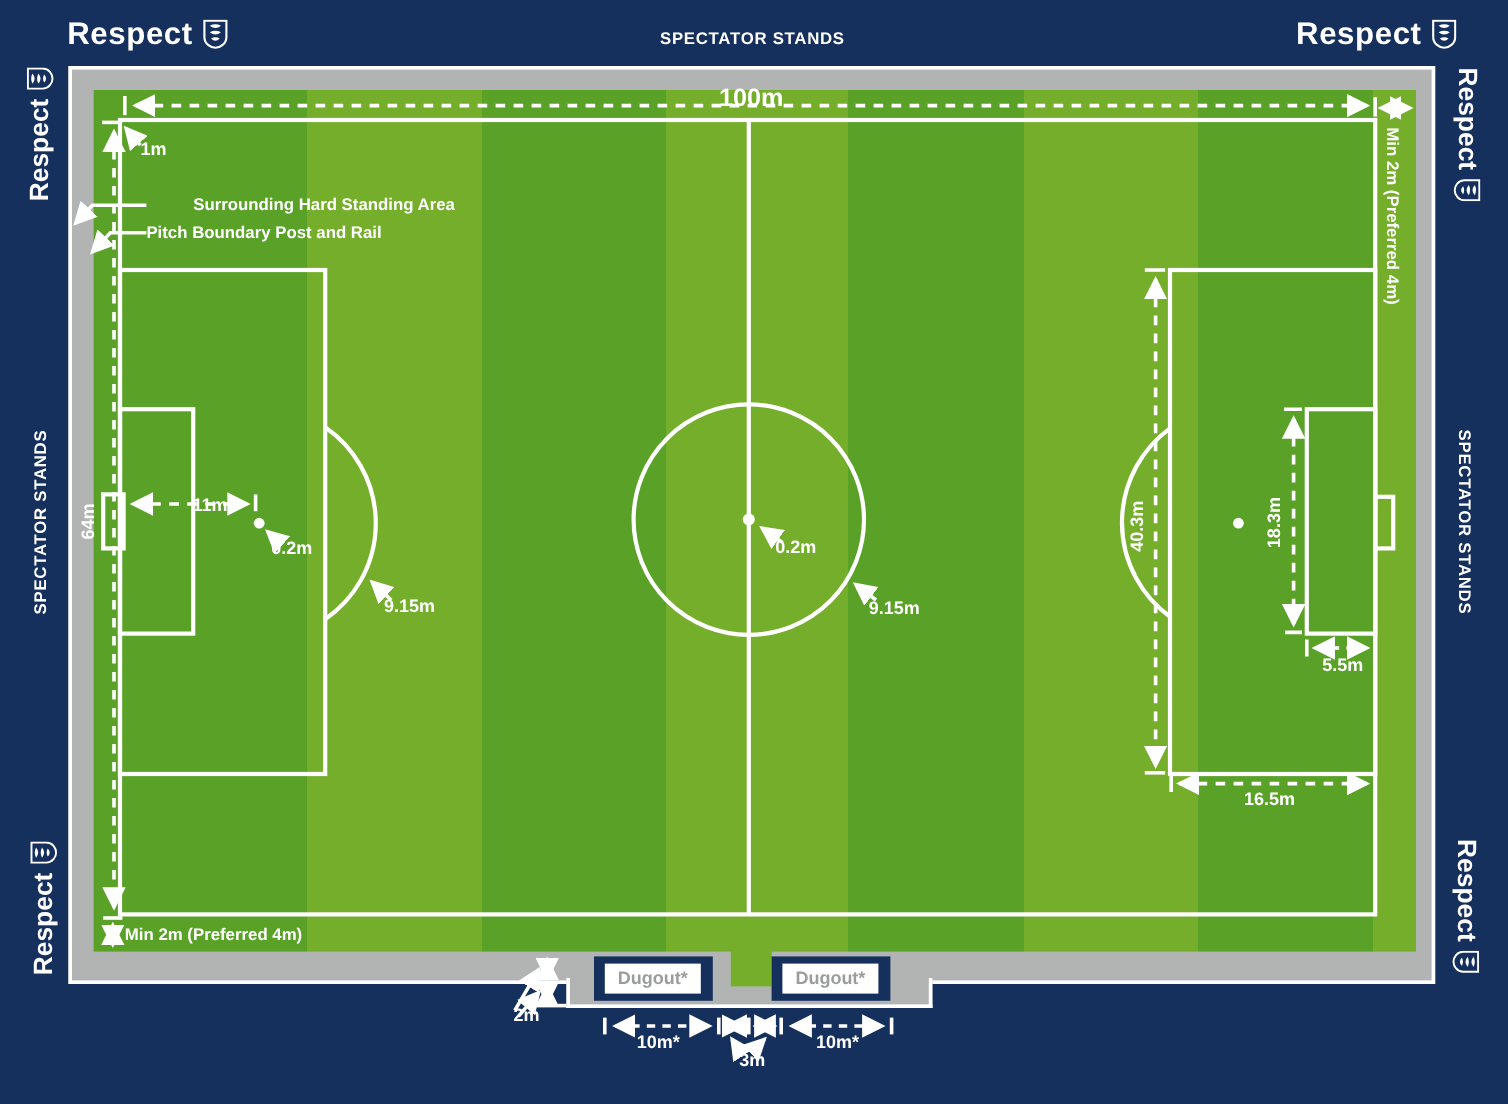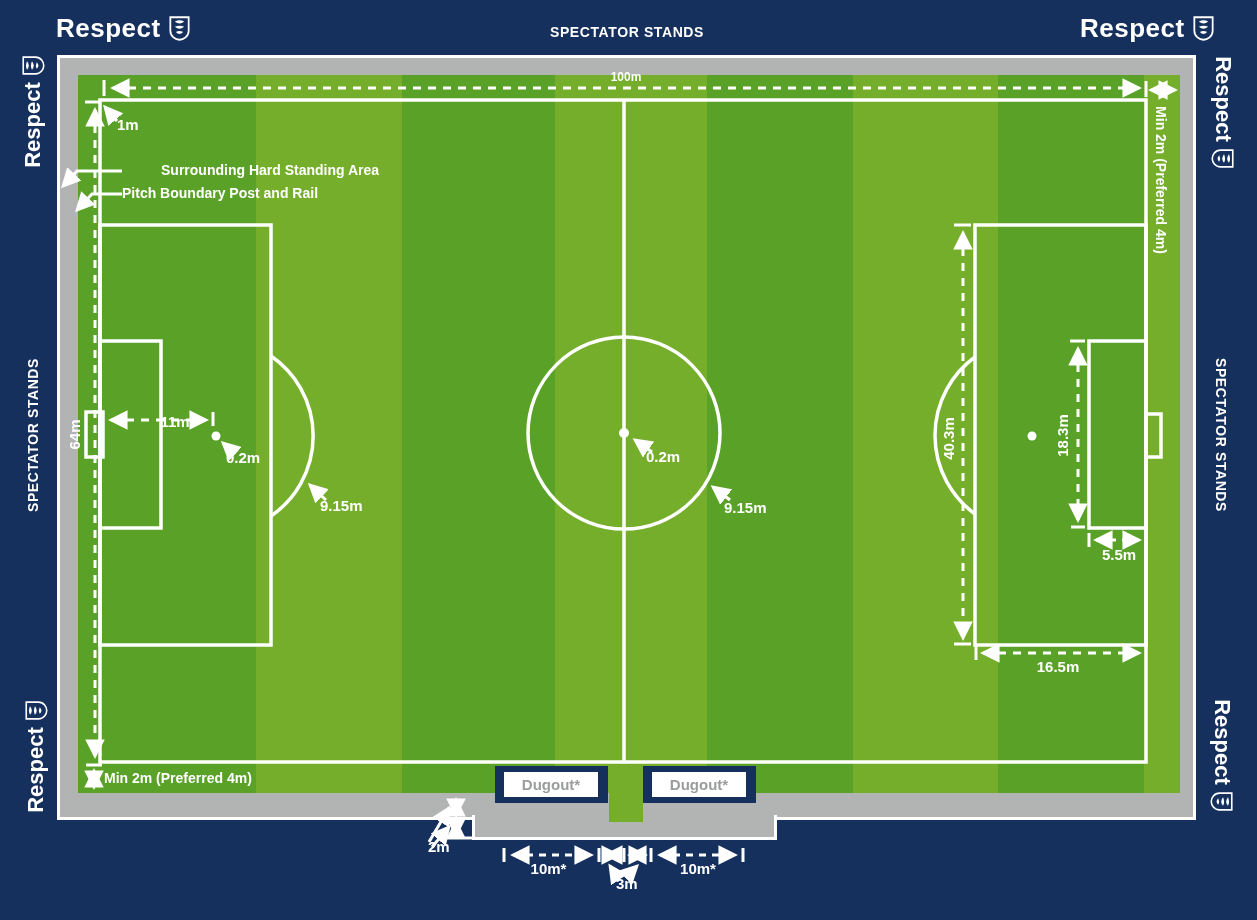--- a/index.html
+++ b/index.html
@@ -21,21 +21,21 @@
   
   .pitch{
     position:absolute;left:78px;top:75px;width:1102px;height:718px;z-index:3;
     background:linear-gradient(90deg,
       var(--green_dark) 0 178px, var(--green_light) 178px 324px,
       var(--green_dark) 324px 477px, var(--green_light) 477px 629px,
       var(--green_dark) 629px 775px, var(--green_light) 775px 920px,
       var(--green_dark) 920px 1066px, var(--green_light) 1066px);
   }
   .gap-green{position:absolute;left:609px;top:790px;width:34px;height:32px;background:var(--green_light);z-index:4;}
-  .dugout{position:absolute;top:766px;width:113px;height:37px;background:var(--navy);z-index:5;}
+  .dugout{position:absolute;top:797px;width:99px;height:37px;background:var(--navy);z-index:5;}
   .dugout .inner{
     position:absolute;left:9px;right:10px;top:6px;bottom:6px;background:var(--white);
     display:flex;align-items:center;justify-content:center;
     font-weight:bold;font-size:15px;color:var(--dugout_text);
   }
   svg.overlay{position:absolute;left:0;top:0;z-index:6;}
   
   .lbl{position:absolute;z-index:7;font-weight:bold;font-size:15px;white-space:nowrap;color:var(--white);text-align:center;}
   .ctr{text-align:center;}
   .rot{transform-origin:center;display:block;}
@@ -200,21 +200,21 @@
   <div class="v-item stands" style="left:1141px;top:420px;width:160px;transform:rotate(90deg);">
     <span>SPECTATOR STANDS</span>
   </div>
   <div class="v-item" style="left:1157px;top:740px;width:130px;transform:rotate(90deg);">
     <span class="wordmark">Respect</span>
     <svg class="crest" width="19" height="23">
         <use href="#crest"></use>
       </svg>
   </div>
 
-  <div class="lbl ctr" style="left:576px;top:70px;width:100px;font-size:12px;">100m</div>
+  <div class="lbl ctr" style="left:576px;top:70px;width:100px;font-size:21px;">100m</div>
   <div class="lbl" style="left:117px;top:116px;">1m</div>
   <div class="lbl sm" style="left:122px;top:162px;padding-left:39px;">Surrounding Hard Standing Area</div>
   <div class="lbl sm" style="left:122px;top:185px;">Pitch Boundary Post and Rail</div>
   <div class="lbl ctr rot" style="left:42px;top:426px;width:64px;transform:rotate(-90deg);">64m</div>
   <div class="lbl ctr" style="left:150px;top:413px;width:50px;">11m</div>
   <div class="lbl" style="left:226px;top:449px;">0.2m</div>
   <div class="lbl" style="left:320px;top:497px;">9.15m</div>
   <div class="lbl" style="left:646px;top:448px;">0.2m</div>
   <div class="lbl" style="left:724px;top:499px;">9.15m</div>
   <div class="lbl ctr rot" style="left:913px;top:430px;width:70px;transform:rotate(-90deg);">40.3m</div>

